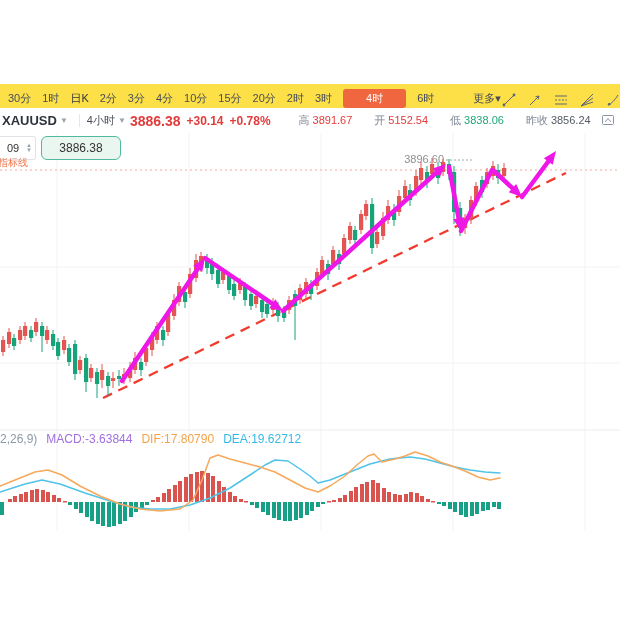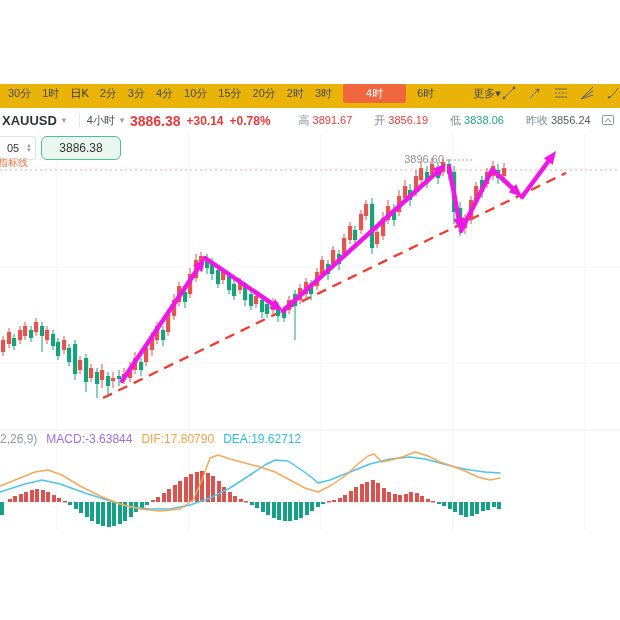--- a/index.html
+++ b/index.html
@@ -1,20 +1,20 @@
 <!DOCTYPE html>
 <html><head>
 <meta charset="utf-8">
 <style>
   html,body{margin:0;padding:0;background:#fff;}
   #stage{position:relative;width:620px;height:620px;background:#fff;overflow:hidden;
          font-family:"Liberation Sans","DejaVu Sans",sans-serif;}
   
-  .row1{position:absolute;left:0;top:84px;width:620px;height:24px;display:flex;align-items:flex-start;
-        border-bottom:1px solid #f0f0f0;background:#eab308;}
+  .row1{position:absolute;left:0;top:84px;width:620px;height:24px;display:flex;align-items:flex-end;
+        border-bottom:1px solid #f0f0f0;background:#fde047;}
   .tf-list{display:flex;align-items:center;gap:11px;padding-left:8px;white-space:nowrap;}
   .tf{font-size:11px;color:#474d57;cursor:pointer;}
   .tf.bold{color:#30343b;}
   .tf.active{background:#f0663f;color:#fff;border-radius:3px;padding:2px 23px;}
   .tf.more{color:#474d57;margin-left:28px;}
   .tools{display:flex;align-items:center;gap:9px;margin-left:auto;padding-right:10px;}
   .tool{width:17px;height:17px;display:flex;align-items:center;justify-content:center;color:#5c6673;}
   .tool svg{display:block;}
   
   .row2{position:absolute;left:0;top:108px;width:620px;height:25px;display:flex;align-items:center;
@@ -117,21 +117,21 @@
   <div class="row2">
     <span class="sym">XAUUSD</span>
     <span class="caret">▼</span>
     <span class="vsep"></span>
     <span style="color:#474d57;">4小时</span>
     <span class="caret">▼</span>
     <span class="px up">3886.38</span>
     <span class="chg up">+30.14</span>
     <span class="chg up">+0.78%</span>
     <span class="kv"><span>高</span><b class="up">3891.67</b></span>
-    <span class="kv"><span>开</span><b class="up">3856.19</b></span>
+    <span class="kv"><span>开</span><b class="up">5152.54</b></span>
     <span class="kv"><span>低</span><b class="dn">3838.06</b></span>
     <span class="kv"><span>昨收</span><b class="flat">3856.24</b></span>
     <span class="r2icon">
       <svg width="14" height="14" viewBox="0 0 14 14">
           <rect x="1.5" y="2.5" width="11" height="9" rx="1" fill="none" stroke="#8a94a3"></rect>
           <path d="M4 9 L7 5.5 L10 9" fill="none" stroke="#8a94a3"></path>
         </svg>
     </span>
   </div>
 
@@ -444,21 +444,21 @@
         <polygon points="461,231 453.1984520162088,219.23624851262983 464.0100460724863,217.2090746270778" fill="#ef16e8"></polygon>
         <line x1="461" y1="231" x2="492" y2="170" stroke="#ef16e8" stroke-width="4.5" stroke-linecap="round"></line>
         <line x1="494" y1="171" x2="515.4048585753633" y2="190.8759401056945" stroke="#ef16e8" stroke-width="4.5" stroke-linecap="round"></line>
         <polygon points="522,197 508.73120356233807,192.18449991217005 516.2161656553782,184.12377150428074" fill="#ef16e8"></polygon>
         <line x1="522" y1="197" x2="550.6504804502457" y2="158.23758527319694" stroke="#ef16e8" stroke-width="4.5" stroke-linecap="round"></line>
         <polygon points="556,151 552.6958849839754,164.72344067502317 543.8499474278457,158.18513900310128" fill="#ef16e8"></polygon>
       </g>
     </svg>
 
   <div class="stepper">
-    <span class="val">05</span>
+    <span class="val">09</span>
     <span class="spin">
         <span>▲</span>
         <span>▼</span>
       </span>
   </div>
   <div class="pricebox">
     <span>3886.38</span>
   </div>
   <div class="ind-label">指标线</div>
 

